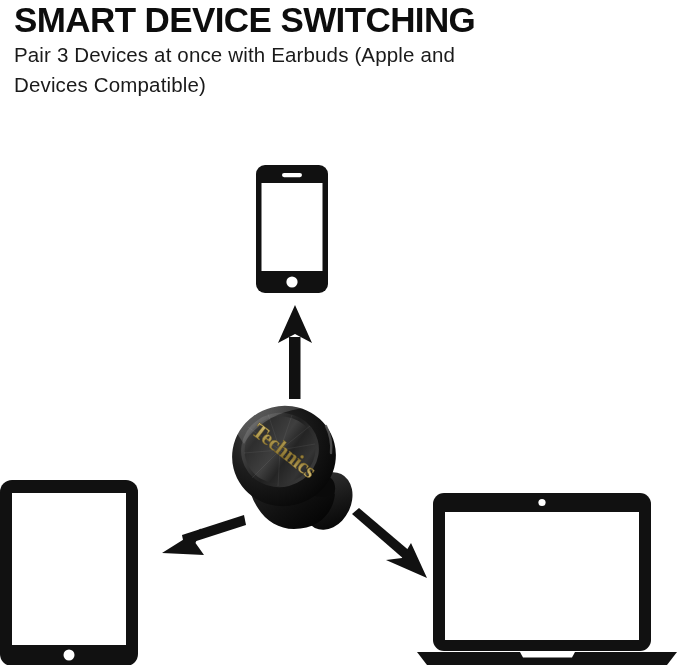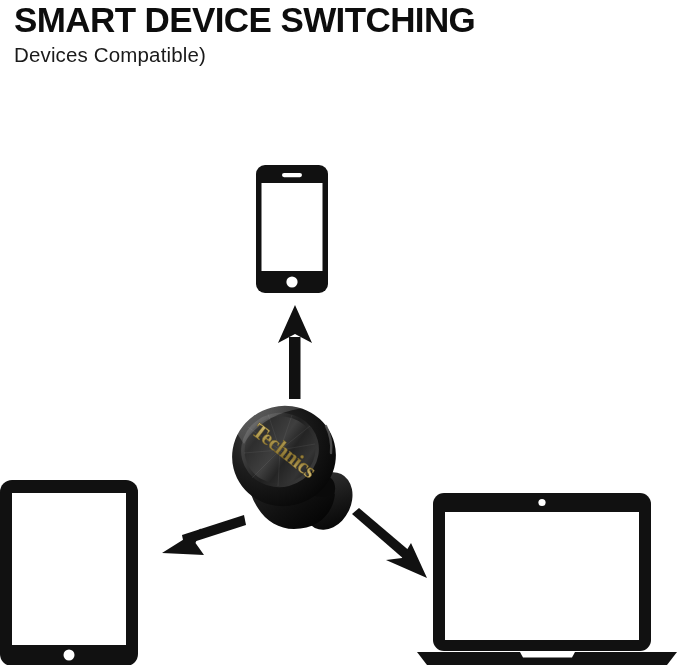--- a/index.html
+++ b/index.html
@@ -83,20 +83,21 @@
   }
 </style>
 </head>
 <body>
 
 <div id="infographic">
 
   <div class="text-block">
     <h1 class="headline">SMART DEVICE SWITCHING</h1>
     <p class="subhead">
+      <span class="subhead-line">Pair 3 Devices at once with Earbuds (Apple and</span>
       <span class="subhead-line">Devices Compatible)</span>
     </p>
   </div>
 
   <div class="stage">
 
     <div class="device-node" id="phone-device">
       <svg width="80" height="136" viewBox="0 0 80 136" xmlns="http://www.w3.org/2000/svg">
         <rect x="4" y="4" width="72" height="128" rx="9" ry="9" fill="#111111"></rect>
         <rect x="9.5" y="22" width="61" height="88" fill="#ffffff"></rect>

